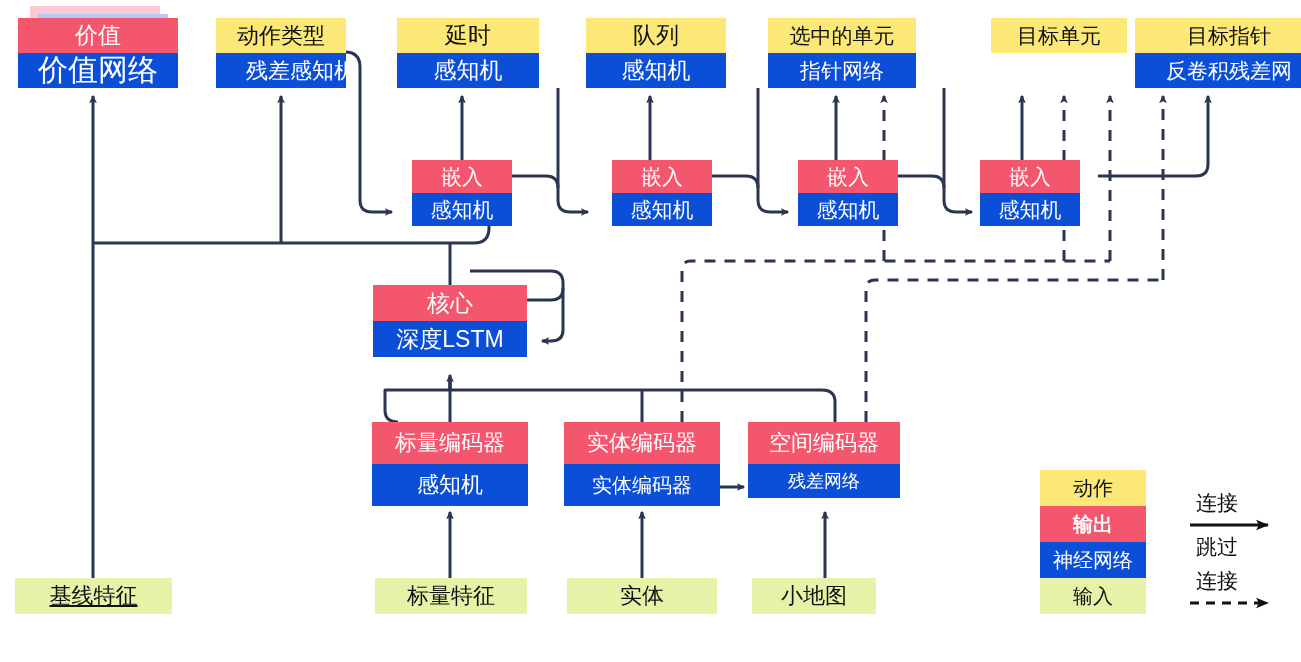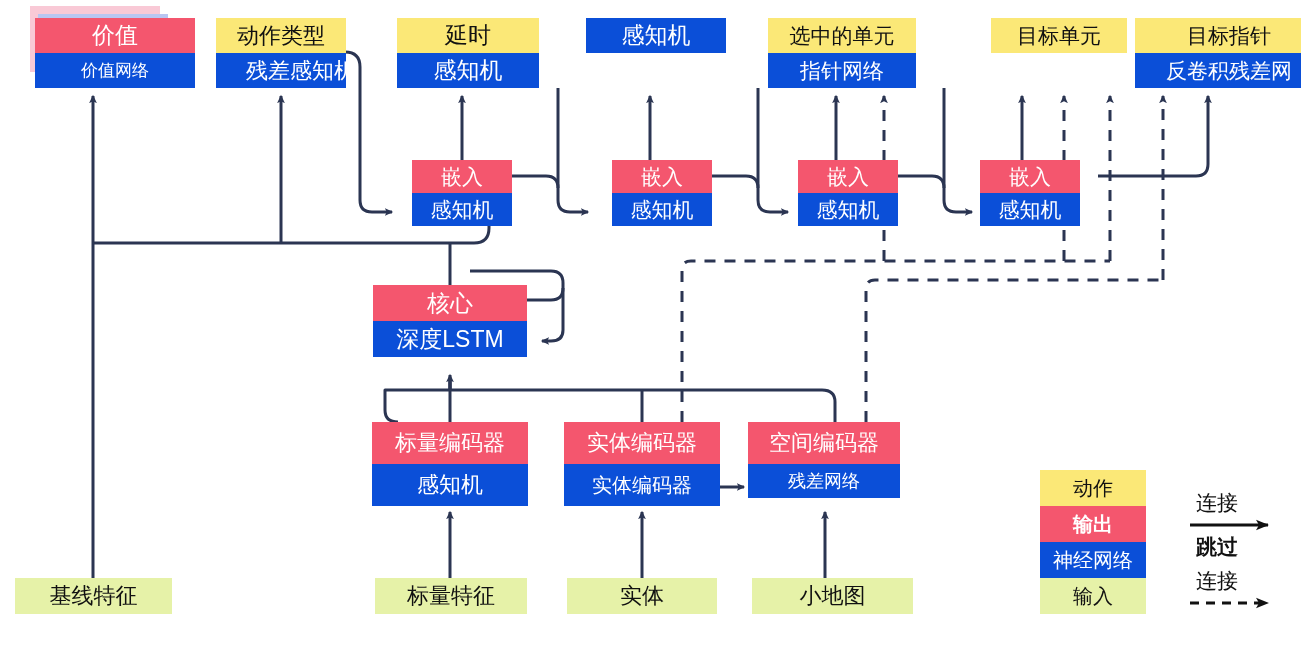--- a/index.html
+++ b/index.html
@@ -89,36 +89,37 @@
     </g>
 
     <g>
       <line x1="1190" y1="525" x2="1268" y2="525" stroke="#111111" stroke-width="3" marker-end="url(#arrowLegend)"></line>
       <line x1="1190" y1="603" x2="1268" y2="603" stroke="#111111" stroke-width="3" stroke-dasharray="9 7" marker-end="url(#arrowLegend)"></line>
     </g>
   </svg>
 
   <div class="shadow1" style="left:30px;top:6px;width:130px;height:66px;"></div>
   <div class="shadow2" style="left:38px;top:14px;width:130px;height:66px;"></div>
-  <div class="node" style="left:35px;top:18px;width:160px;height:70px;">
+  <div class="node" style="left:18px;top:18px;width:160px;height:70px;">
     <div class="band b-output" style="height:35px;font-size:23px;">价值</div>
-    <div class="band b-net" style="height:35px;font-size:17px;">价值网络</div>
+    <div class="band b-net" style="height:35px;font-size:30px;">价值网络</div>
   </div>
 
   <div class="node" style="left:216px;top:18px;width:130px;height:70px;">
     <div class="band b-action" style="height:35px;font-size:22px;">动作类型</div>
     <div class="band b-net" style="height:35px;font-size:22px;padding-left:40px;">残差感知机</div>
   </div>
 
   <div class="node" style="left:397px;top:18px;width:142px;height:78px;">
     <div class="band b-action" style="height:35px;font-size:23px;">延时</div>
     <div class="band b-net" style="height:35px;font-size:23px;">感知机</div>
   </div>
 
   <div class="node" style="left:586px;top:18px;width:140px;height:70px;">
+    <div class="band b-action" style="height:35px;font-size:23px;">队列</div>
     <div class="band b-net" style="height:35px;font-size:23px;">感知机</div>
   </div>
 
   <div class="node" style="left:768px;top:18px;width:148px;height:70px;">
     <div class="band b-action" style="height:35px;font-size:21px;">选中的单元</div>
     <div class="band b-net" style="height:35px;font-size:21px;">指针网络</div>
   </div>
 
   <div class="node" style="left:955px;top:18px;width:136px;height:70px;margin-left:36px;">
     <div class="band b-action" style="height:35px;font-size:21px;">目标单元</div>
@@ -157,29 +158,29 @@
   </div>
   <div class="node" style="left:564px;top:422px;width:156px;height:84px;">
     <div class="band b-output" style="height:42px;font-size:22px;">实体编码器</div>
     <div class="band b-net" style="height:42px;font-size:20px;">实体编码器</div>
   </div>
   <div class="node" style="left:748px;top:422px;width:152px;height:84px;">
     <div class="band b-output" style="height:42px;font-size:22px;">空间编码器</div>
     <div class="band b-net" style="height:34px;font-size:18px;">残差网络</div>
   </div>
 
-  <div class="node band b-input" style="left:15px;top:578px;width:157px;height:36px;font-size:22px;">基线特征</div>
+  <div class="node band b-input" style="left:15px;top:578px;width:157px;height:36px;font-size:22px;text-decoration:underline;">基线特征</div>
   <div class="node band b-input" style="left:375px;top:578px;width:152px;height:36px;font-size:22px;">标量特征</div>
   <div class="node band b-input" style="left:567px;top:578px;width:150px;height:36px;font-size:22px;">实体</div>
-  <div class="node band b-input" style="left:752px;top:578px;width:161px;height:36px;font-size:22px;">小地图</div>
+  <div class="node band b-input" style="left:752px;top:578px;width:124px;height:36px;font-size:22px;">小地图</div>
 
   <div class="node" style="left:1040px;top:470px;width:106px;height:144px;">
     <div class="legend-band b-action" style="height:36px;font-size:20px;">动作</div>
     <div class="legend-band b-output" style="height:36px;font-size:20px;font-weight:bold;">输出</div>
     <div class="legend-band b-net" style="height:36px;font-size:20px;">神经网络</div>
     <div class="legend-band b-input" style="height:36px;font-size:20px;">输入</div>
   </div>
 
   <div class="lg-text" style="left:1196px;top:489px;font-size:21px;">连接</div>
-  <div class="lg-text" style="left:1196px;top:533px;font-size:21px;font-weight:bold;">跳过</div>
+  <div class="lg-text" style="left:1196px;top:533px;font-size:21px;">跳过</div>
   <div class="lg-text" style="left:1196px;top:567px;font-size:21px;">连接</div>
 
 </div>
 
 </body></html>

